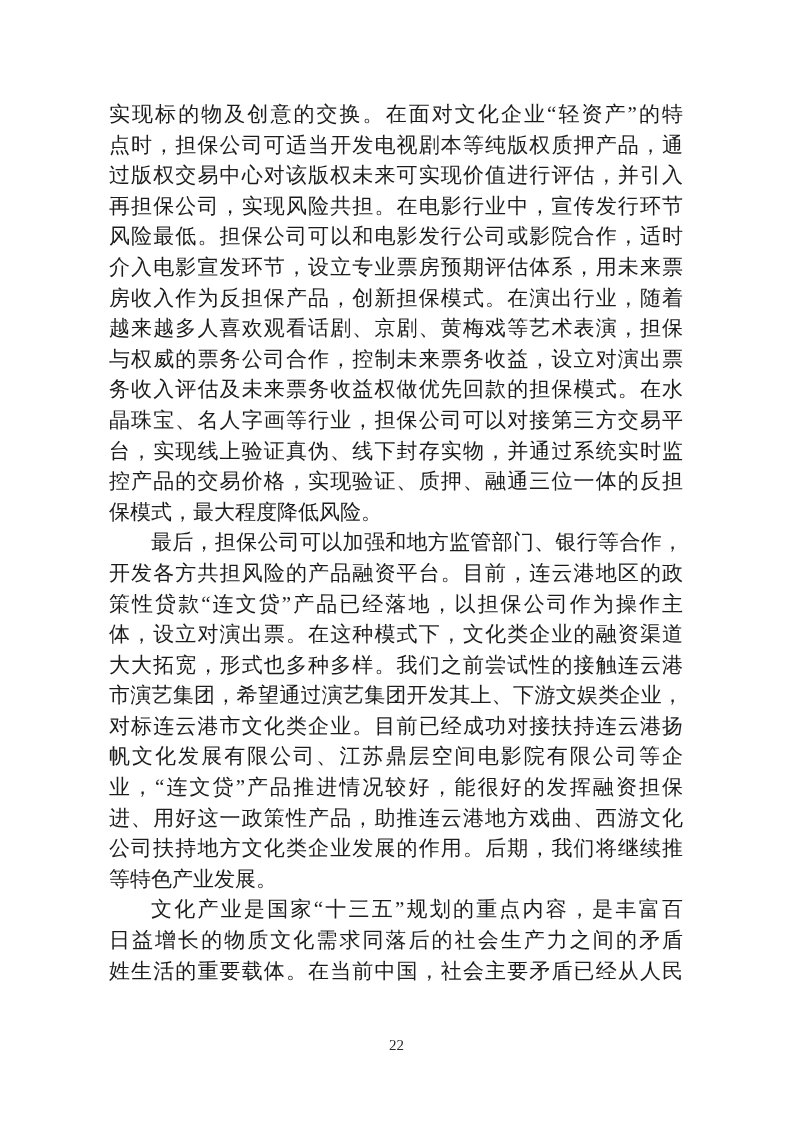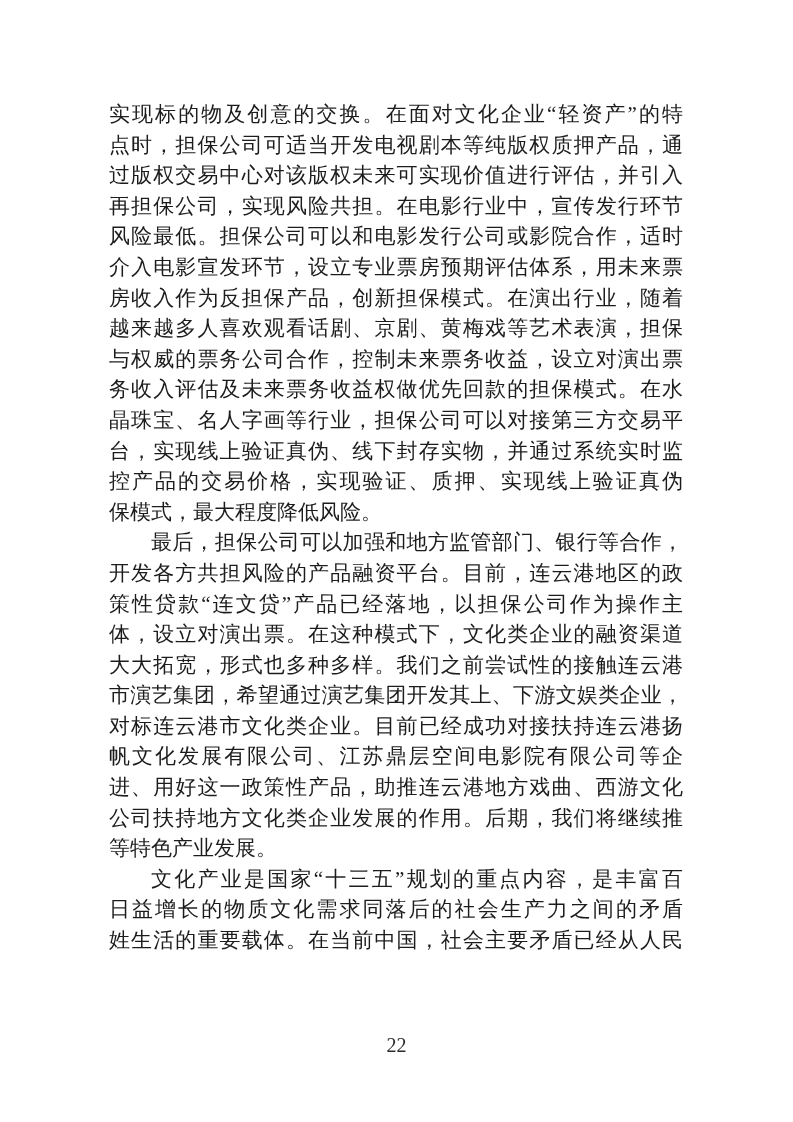--- a/index.html
+++ b/index.html
@@ -38,21 +38,21 @@
   }
   .line--indent {
     text-indent: 2em;
   }
   .page-number {
     position: absolute;
     left: 0;
     top: 1036px;
     width: 793px;
     text-align: center;
-    font-size: 20px;
+    font-size: 15px;
     line-height: 18px;
     color: #2a2a2a;
     font-family: "Liberation Serif", "DejaVu Serif", serif;
   }
 </style>
 </head>
 <body>
 
 <div class="page">
   <div class="doc-body" id="doc-body">
@@ -61,30 +61,31 @@
       <div class="line">过版权交易中心对该版权未来可实现价值进行评估，并引入</div>
       <div class="line">再担保公司，实现风险共担。在电影行业中，宣传发行环节</div>
       <div class="line">风险最低。担保公司可以和电影发行公司或影院合作，适时</div>
       <div class="line">介入电影宣发环节，设立专业票房预期评估体系，用未来票</div>
       <div class="line">房收入作为反担保产品，创新担保模式。在演出行业，随着</div>
       <div class="line">越来越多人喜欢观看话剧、京剧、黄梅戏等艺术表演，担保</div>
       <div class="line">与权威的票务公司合作，控制未来票务收益，设立对演出票</div>
       <div class="line">务收入评估及未来票务收益权做优先回款的担保模式。在水</div>
       <div class="line">晶珠宝、名人字画等行业，担保公司可以对接第三方交易平</div>
       <div class="line">台，实现线上验证真伪、线下封存实物，并通过系统实时监</div>
-      <div class="line">控产品的交易价格，实现验证、质押、实现线上验证真伪</div>
+      <div class="line">控产品的交易价格，实现验证、质押、融通三位一体的反担</div>
       <div class="line line--end">保模式，最大程度降低风险。</div>
       <div class="line line--indent">最后，担保公司可以加强和地方监管部门、银行等合作，</div>
       <div class="line">开发各方共担风险的产品融资平台。目前，连云港地区的政</div>
       <div class="line">策性贷款“连文贷”产品已经落地，以担保公司作为操作主</div>
       <div class="line">体，设立对演出票。在这种模式下，文化类企业的融资渠道</div>
       <div class="line">大大拓宽，形式也多种多样。我们之前尝试性的接触连云港</div>
       <div class="line">市演艺集团，希望通过演艺集团开发其上、下游文娱类企业，</div>
       <div class="line">对标连云港市文化类企业。目前已经成功对接扶持连云港扬</div>
       <div class="line">帆文化发展有限公司、江苏鼎层空间电影院有限公司等企</div>
+      <div class="line">业，“连文贷”产品推进情况较好，能很好的发挥融资担保</div>
       <div class="line">进、用好这一政策性产品，助推连云港地方戏曲、西游文化</div>
       <div class="line">公司扶持地方文化类企业发展的作用。后期，我们将继续推</div>
       <div class="line line--end">等特色产业发展。</div>
       <div class="line line--indent">文化产业是国家“十三五”规划的重点内容，是丰富百</div>
       <div class="line">日益增长的物质文化需求同落后的社会生产力之间的矛盾</div>
       <div class="line">姓生活的重要载体。在当前中国，社会主要矛盾已经从人民</div>
     </div>
   <div class="page-number">22</div>
 </div>
 

